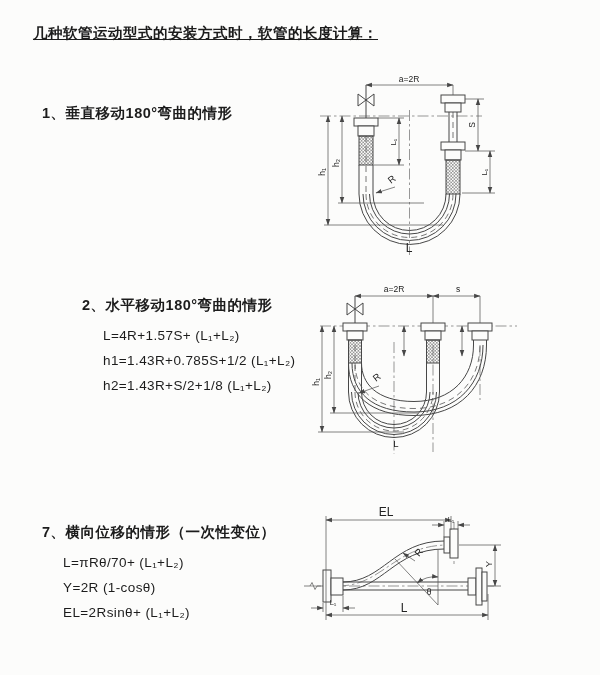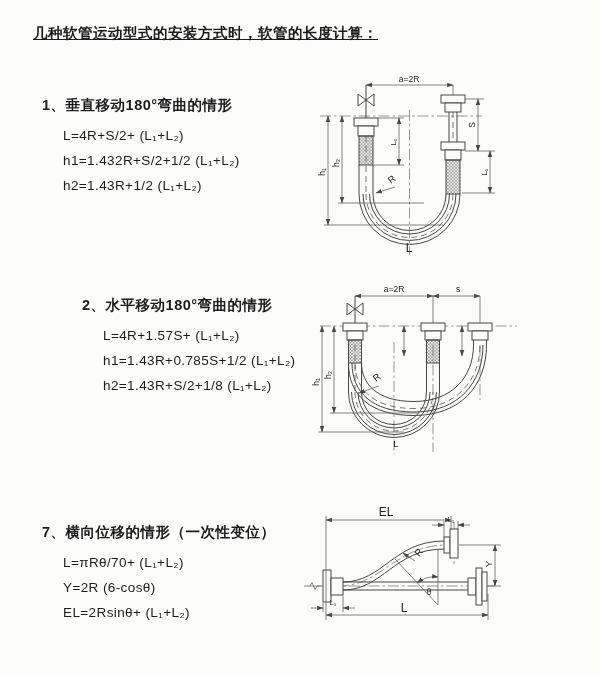--- a/index.html
+++ b/index.html
@@ -3,21 +3,21 @@
 <meta charset="utf-8">
 <style>
   html,body{margin:0;padding:0;}
   body{width:600px;height:675px;position:relative;background:#fcfcfb;
        font-family:"Liberation Sans",sans-serif;color:#1c1c1c;overflow:hidden;}
   .title{position:absolute;left:33px;top:24px;font-size:14.5px;font-weight:bold;letter-spacing:.5px;text-decoration:underline;}
   .sec{position:absolute;left:42px;}
   .sec .heading{font-size:14.5px;font-weight:bold;letter-spacing:.5px;}
   .sec .formulas{margin-top:8px;margin-left:21px;}
   .sec .formula{font-size:13.5px;line-height:25px;letter-spacing:.4px;white-space:pre;}
-  #sec1{top:96px;} #sec2{top:296px;margin-left:40px;} #sec3{top:523px;}
+  #sec1{top:104px;text-align:right;} #sec2{top:296px;margin-left:40px;} #sec3{top:523px;}
   .dwg{position:absolute;overflow:visible;}
   #dwg1{left:312px;top:72px;}
   #dwg2{left:312px;top:282px;}
   #dwg3{left:298px;top:498px;}
   svg .ln{stroke:#474747;stroke-width:1;fill:none;}
   svg .tn{stroke:#5a5a5a;stroke-width:.75;fill:none;}
   svg .cl{stroke:#6b6b6b;stroke-width:.7;fill:none;stroke-dasharray:11 3 2.5 3;}
   svg .dsh{stroke:#565656;stroke-width:.8;fill:none;stroke-dasharray:6 4;}
   svg .fl{fill:#fcfcfb;stroke:#474747;stroke-width:1;}
   svg .br{fill:url(#hb);stroke:#474747;stroke-width:1;}
@@ -39,41 +39,36 @@
     <pattern id="hb" width="3.2" height="3.2" patternUnits="userSpaceOnUse">
       <path d="M0,0 L3.2,3.2 M3.2,0 L0,3.2" stroke="#6a6a6a" stroke-width="0.55"></path>
     </pattern>
   </defs>
 </svg>
 
 <div class="title">几种软管运动型式的安装方式时，软管的长度计算：</div>
 
 <div class="sec" id="sec1">
   <div class="heading">1、垂直移动180°弯曲的情形</div>
-  <div class="formulas">
-    <div class="formula">L=4R+S/2+ (L₁+L₂)</div>
-    <div class="formula">h1=1.432R+S/2+1/2 (L₁+L₂)</div>
-    <div class="formula">h2=1.43R+1/2 (L₁+L₂)</div>
-  </div>
 </div>
 
 <div class="sec" id="sec2">
   <div class="heading">2、水平移动180°弯曲的情形</div>
   <div class="formulas">
     <div class="formula">L=4R+1.57S+ (L₁+L₂)</div>
     <div class="formula">h1=1.43R+0.785S+1/2 (L₁+L₂)</div>
     <div class="formula">h2=1.43R+S/2+1/8 (L₁+L₂)</div>
   </div>
 </div>
 
 <div class="sec" id="sec3">
   <div class="heading">7、横向位移的情形（一次性变位）</div>
   <div class="formulas">
     <div class="formula">L=πRθ/70+ (L₁+L₂)</div>
-    <div class="formula">Y=2R (6-cosθ)</div>
+    <div class="formula">Y=2R (1-cosθ)</div>
     <div class="formula">EL=2Rsinθ+ (L₁+L₂)</div>
   </div>
 </div>
 
 <svg id="dwg1" class="dwg" width="282" height="195" viewBox="0 0 282 195">
   <g>
     <line class="cl" x1="97.5" y1="38" x2="97.5" y2="183"></line>
     <line class="cl" x1="8" y1="44" x2="170" y2="44"></line>
     <line class="dsh" x1="54" y1="64" x2="54" y2="122"></line>
     <line class="dsh" x1="141" y1="40" x2="141" y2="88"></line>

